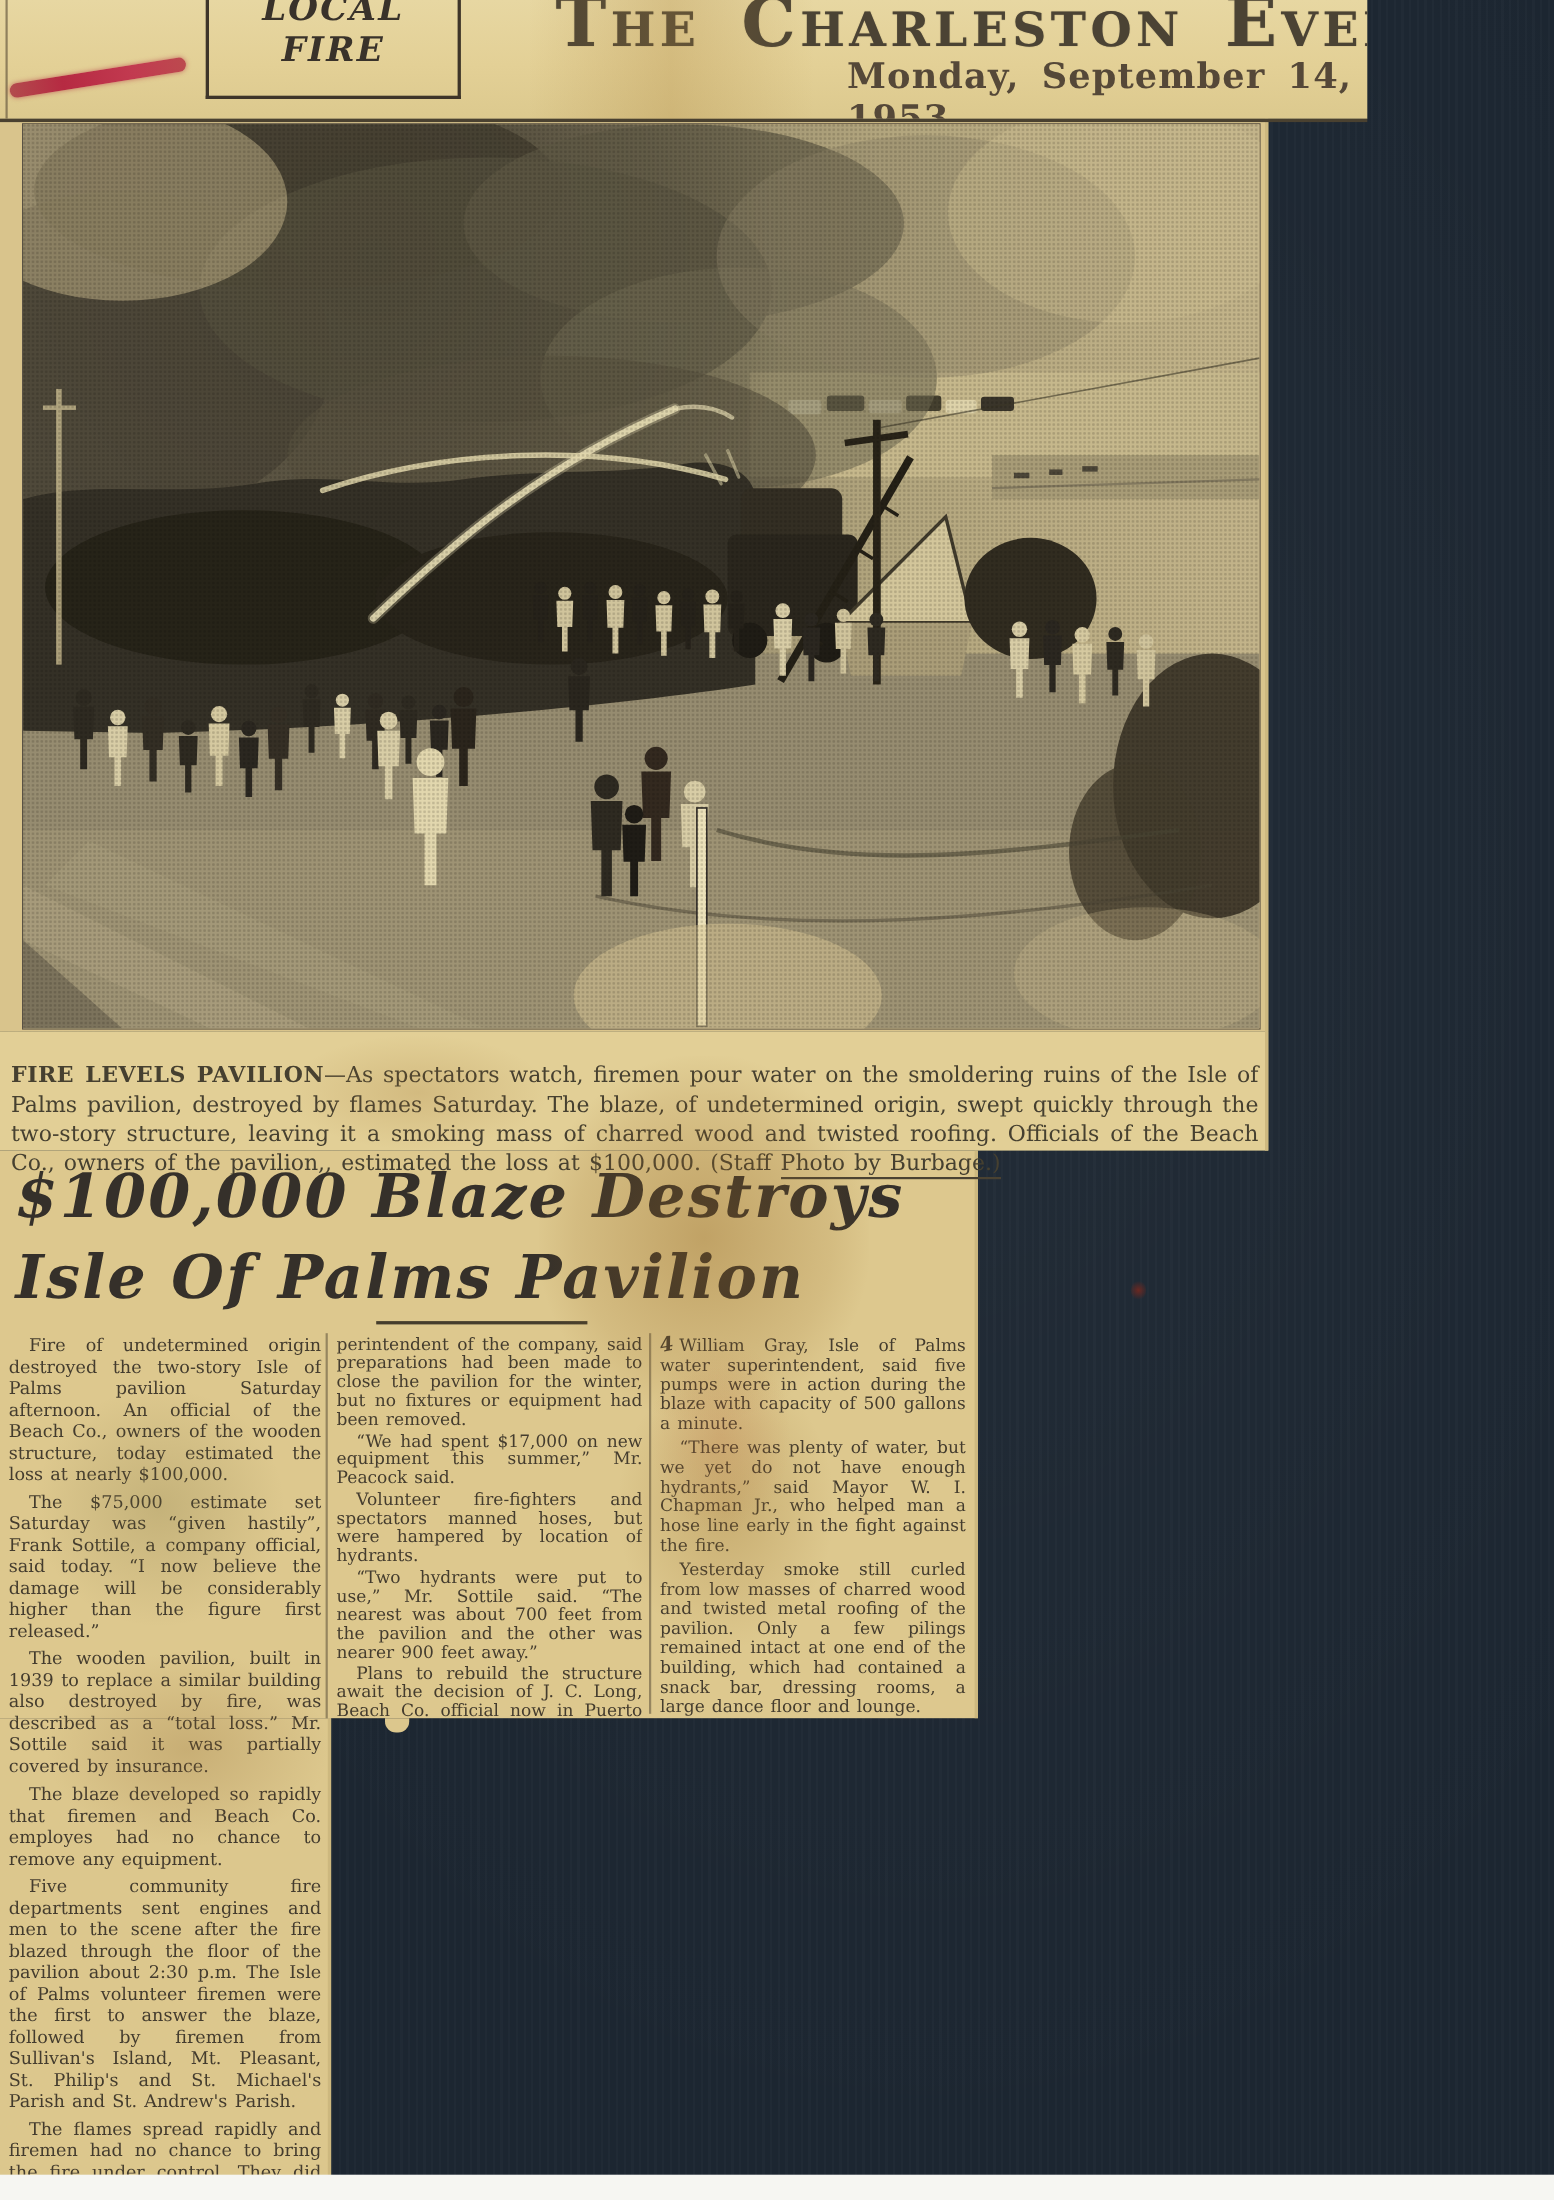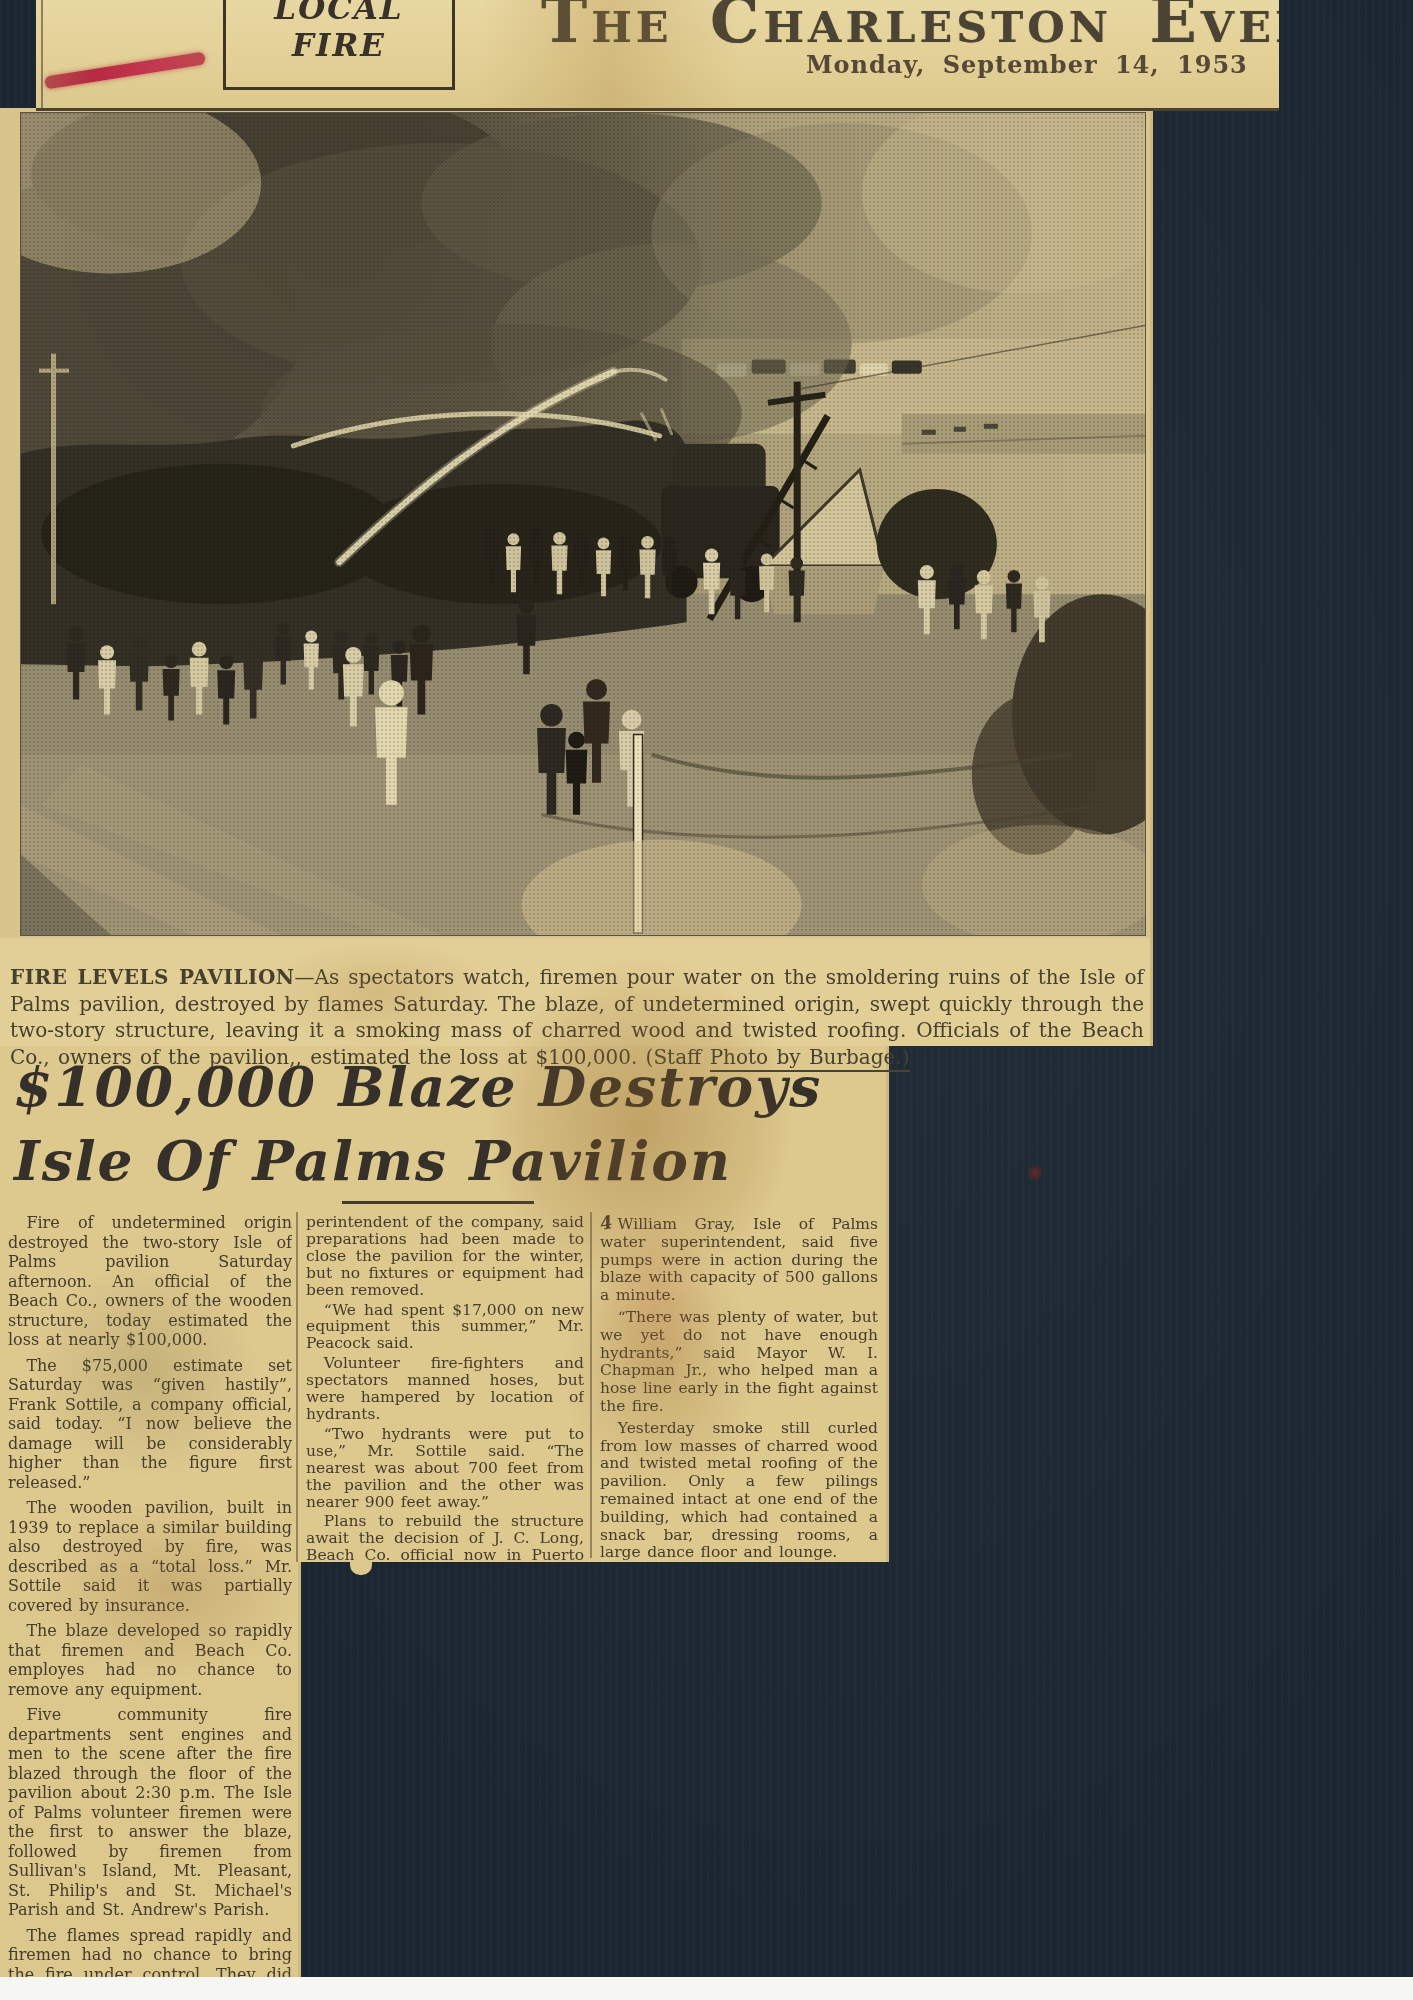--- a/index.html
+++ b/index.html
@@ -5,33 +5,33 @@
   html,body{margin:0;padding:0;background:#111;}
   #screen{position:relative;width:1413px;height:2000px;overflow:hidden;
     background:#1c2631;
     background-image:repeating-linear-gradient(90deg, rgba(255,255,255,0.018) 0 2px, transparent 2px 7px),
                      radial-gradient(ellipse at 60% 40%, rgba(255,255,255,0.03), transparent 70%);
     font-family:"DejaVu Serif","Liberation Serif",serif;}
   .abs{position:absolute;}
   
   .header-strip{left:0;top:0;width:1243px;height:108px;overflow:hidden;
     background:linear-gradient(180deg,#e7d7a2 0%,#e3d096 55%,#dcc98e 100%);
-    border-bottom:3px solid #4a4130;margin-left:36px;}
+    border-bottom:3px solid #4a4130;}
   .clip-edge-left{left:5px;top:0;width:2px;height:108px;background:#6b5d42;opacity:.7;}
   .red-mark{left:8px;top:64px;width:162px;height:13px;border-radius:7px;
     background:linear-gradient(90deg,rgba(163,32,54,.75),#b62a42 30%,#c23a50 70%,rgba(178,40,60,.8));
     box-shadow:0 0 5px rgba(176,42,64,.6);transform:rotate(-9deg);}
   .local-box{left:187px;top:-14px;width:232px;height:104px;
     border:3px solid #3e3529;border-top:none;
     text-align:center;color:#39322a;font-style:italic;font-weight:bold;
     font-size:31px;line-height:37px;letter-spacing:2px;padding-top:4px;box-sizing:border-box;}
   .masthead{left:505px;top:-16px;width:950px;white-space:nowrap;
     font-variant:small-caps;font-weight:bold;font-size:62px;color:#4b4334;
     letter-spacing:4px;word-spacing:12px;text-shadow:0 0 1px rgba(60,50,35,.4);}
-  .dateline{left:770px;top:50px;font-weight:bold;font-size:24px;color:#554838;
+  .dateline{left:770px;top:50px;font-weight:bold;font-size:32px;color:#554838;
     letter-spacing:1px;word-spacing:8px;}
   
   .paper{background:#e0cb92;}
   .photo-backing{left:0;top:108px;width:1150px;height:830px;background:#d9c48c;
     border-right:3px solid #cdb87f;}
   .caption-block{left:0;top:938px;width:1150px;height:108px;background:#e2cf96;
     border-right:3px solid #cdb87f;}
   .article-block{left:0;top:1046px;width:886px;height:516px;background:#ddc88e;
     border-right:3px solid #cdb87f;}
   .col1-extension{left:0;top:1562px;width:298px;height:416px;background:#dcc78d;

